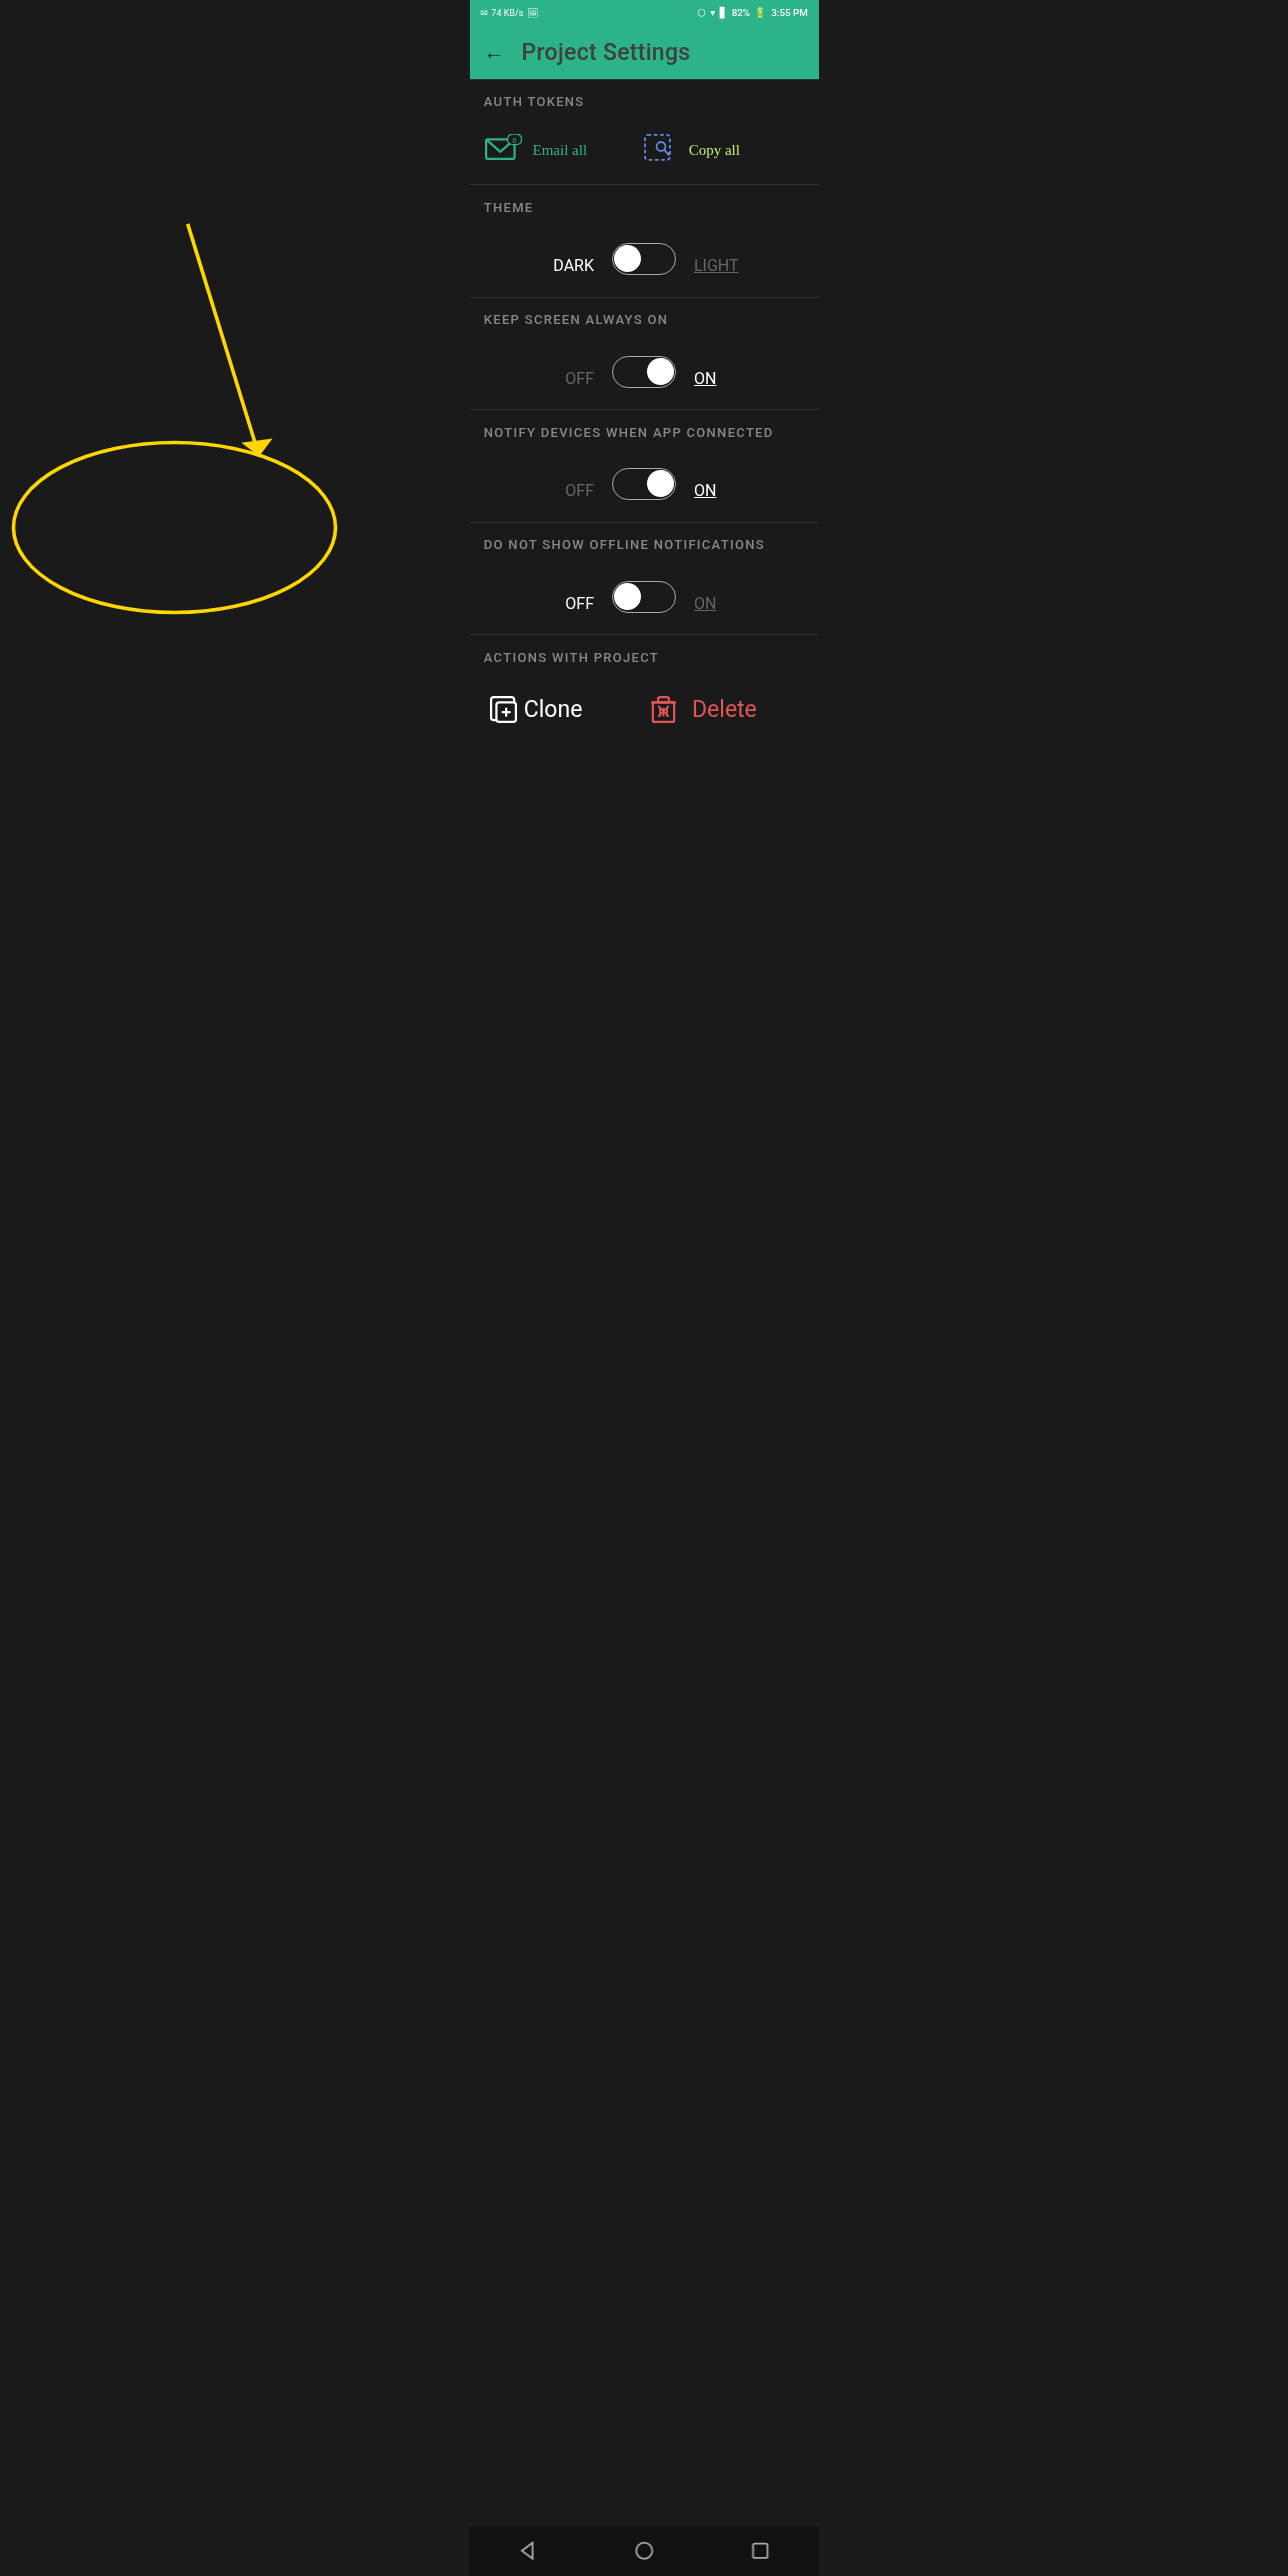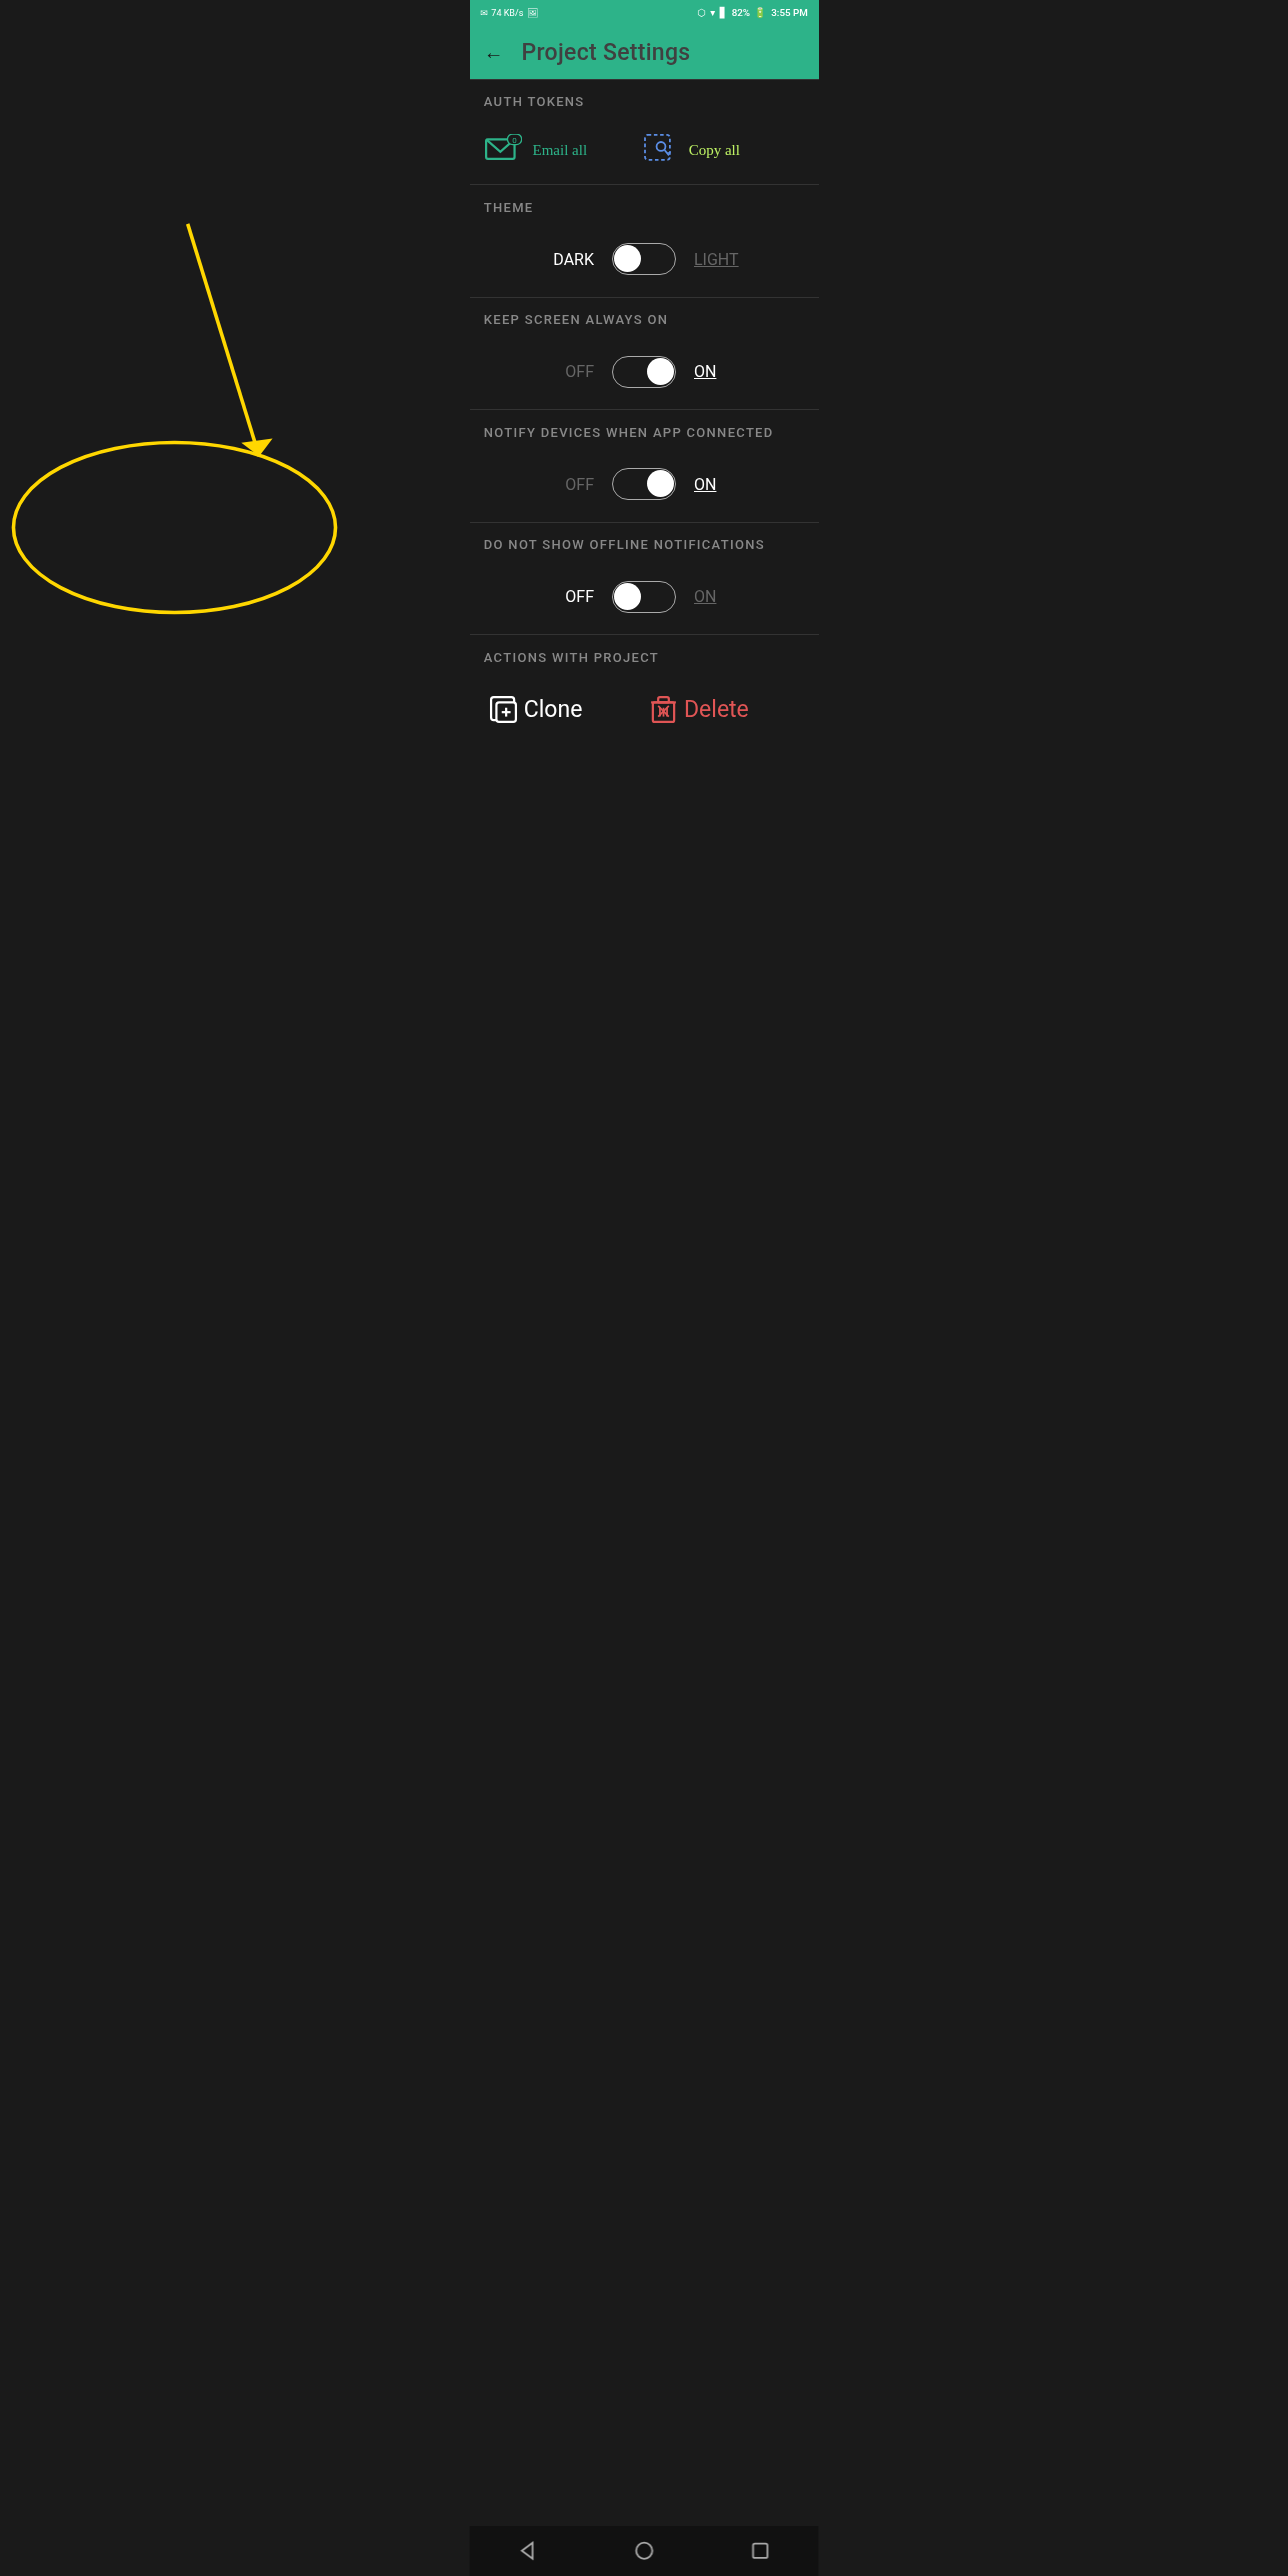--- a/index.html
+++ b/index.html
@@ -103,21 +103,21 @@
     }
     .action-btn.email .action-btn-text { color: #2db389; }
     .action-btn.copy .action-btn-text { color: #bef264; }
 
     
     .toggle-section {
       padding: 12.5px 14.3px;
     }
     .toggle-row {
       display: flex;
-      align-items: center;
+      align-items: flex-end;
       justify-content: center;
       gap: 18px;
       padding: 9px 0;
     }
     .toggle-label {
       font-size: 16px;
       font-weight: 400;
       min-width: 63px;
       text-align: right;
     }
@@ -164,21 +164,21 @@
       padding: 18px 14.3px;
     }
     .action-project-btn {
       display: flex;
       align-items: center;
       gap: 1px;
       flex: 1;
       cursor: pointer;
     }
     .action-project-btn.clone .btn-label { color: #fff; font-size: 23px; font-weight: 400; }
-    .action-project-btn.delete .btn-label { color: #e05555; font-size: 23px; font-weight: 400; }
+    .action-project-btn.delete .btn-label { color: #e05555; font-size: 23px; font-weight: 400; margin-left: 8px; }
 
     
     .bottom-nav {
       position: fixed;
       bottom: 0;
       left: 50%;
       transform: translateX(-50%);
       width: 349px;
       background: #111;
       height: 50px;

